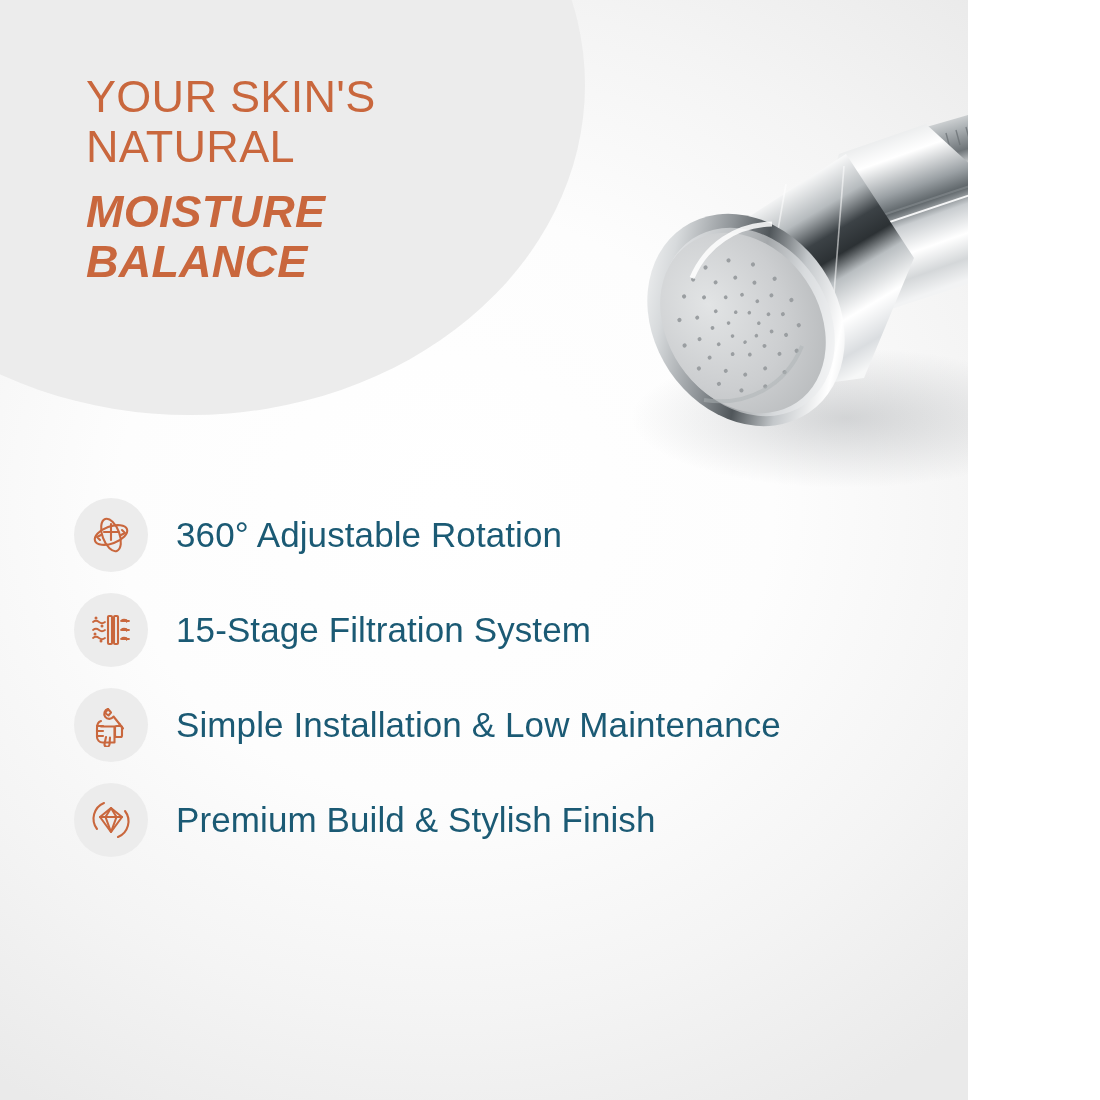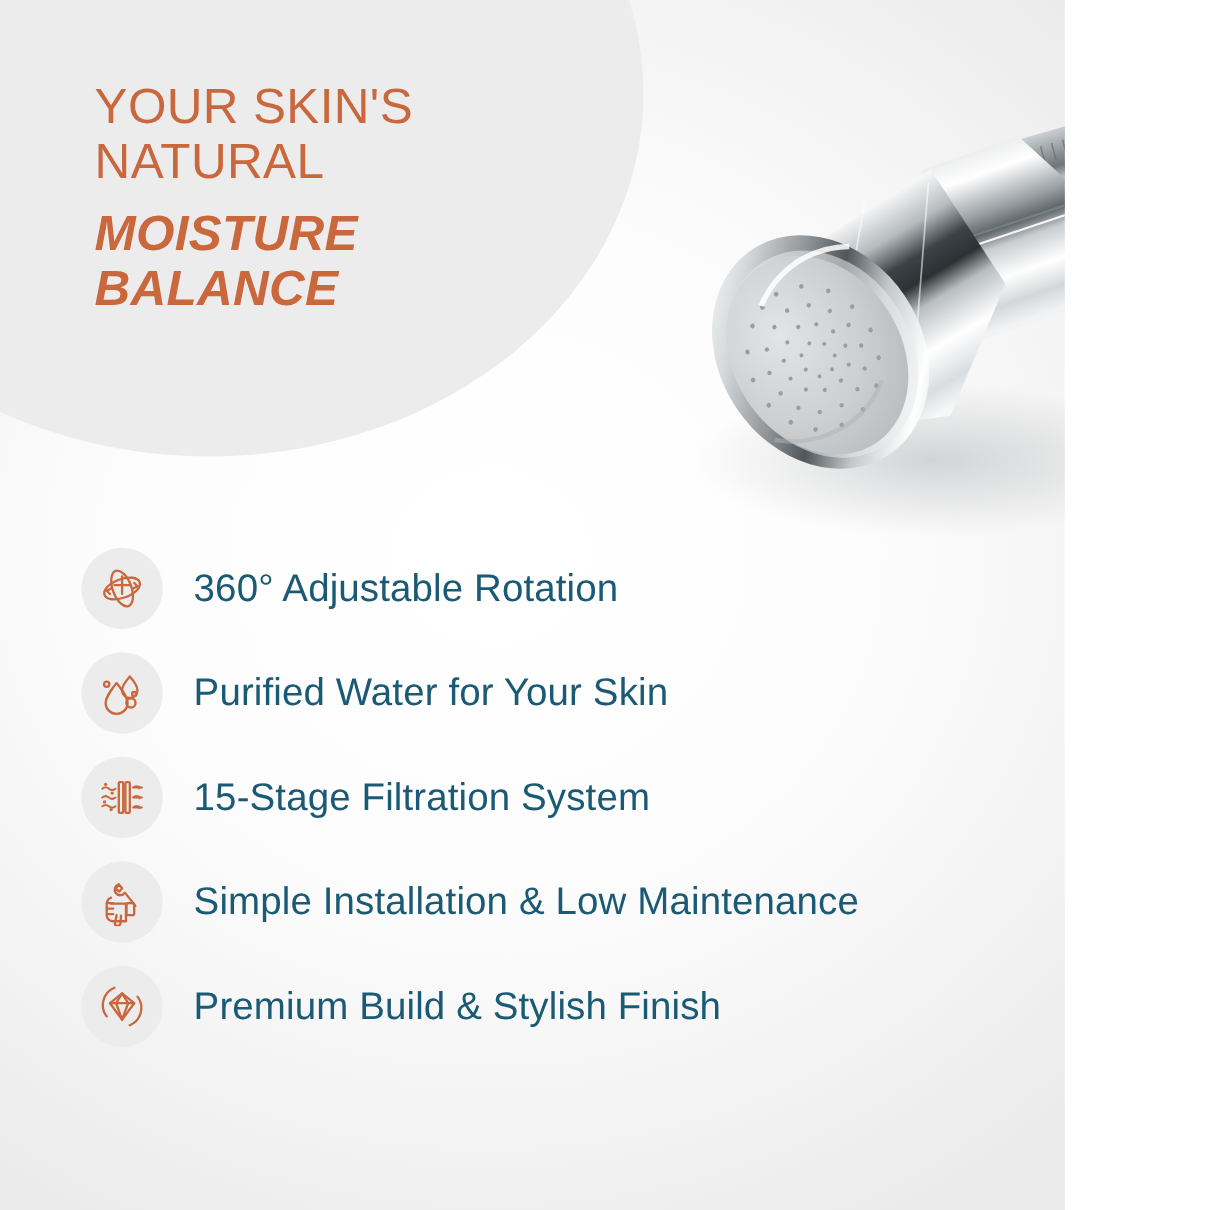--- a/index.html
+++ b/index.html
@@ -296,32 +296,20 @@
           <ellipse cx="22" cy="22" rx="8.5" ry="17" transform="rotate(-20 22 22)"></ellipse>
           <line x1="22" y1="11" x2="22" y2="27"></line>
           <line x1="15" y1="19" x2="29" y2="19"></line>
           <path d="M33 17 l3 3 -4 2"></path>
           <path d="M11 27 l-3 -3 4 -2"></path>
         </svg>
       </div>
       <div class="f-label">360° Adjustable Rotation</div>
     </div>
 
-    <div class="feature">
-      <div class="f-icon">
-        <svg viewBox="0 0 44 44">
-          <path d="M29 7 c0 0 7 8 7 12.5 a7 7 0 0 1 -14 0 C22 15 29 7 29 7 Z"></path>
-          <path d="M17 13 c0 0 -10 12 -10 18 a10 10 0 0 0 20 0 C27 25 17 13 17 13 Z"></path>
-          <circle cx="30" cy="31" r="4.2"></circle>
-          <circle cx="8" cy="14" r="2.4"></circle>
-          <circle cx="33" cy="23" r="1.9"></circle>
-        </svg>
-      </div>
-      <div class="f-label">Purified Water for Your Skin</div>
-    </div>
 
     <div class="feature">
       <div class="f-icon">
         <svg viewBox="0 0 44 44">
           <rect x="19" y="8" width="4" height="28" rx="1"></rect>
           <rect x="25" y="8" width="4" height="28" rx="1"></rect>
           <path d="M4 14 q3 -2.5 6 0 t6 0" stroke-width="1.8"></path>
           <path d="M4 22 q3 -2.5 6 0 t6 0" stroke-width="1.8"></path>
           <path d="M4 30 q3 -2.5 6 0 t6 0" stroke-width="1.8"></path>
           <circle class="dot" cx="7" cy="10" r="1.5"></circle>

